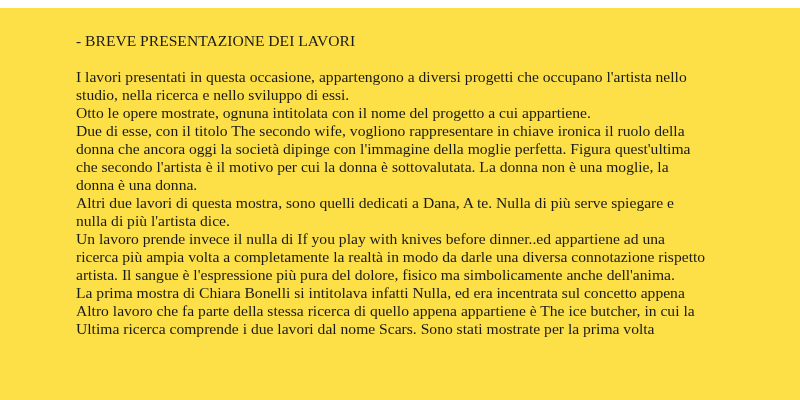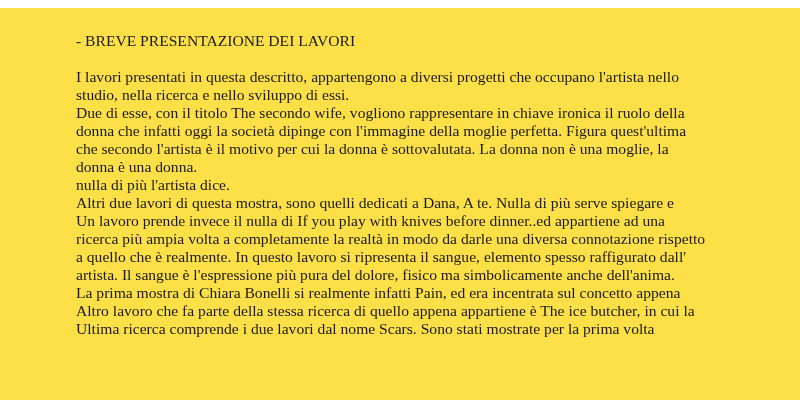--- a/index.html
+++ b/index.html
@@ -48,30 +48,30 @@
   }
 </style>
 </head>
 <body>
 
 <div class="page">
   <div class="doc">
     <h1 class="heading">- BREVE PRESENTAZIONE DEI LAVORI</h1>
     <div class="spacer"></div>
     <div class="paragraph">
-      <span class="line">I lavori presentati in questa descritto, appartengono a diversi progetti che occupano l'artista nello</span>
+      <span class="line">I lavori presentati in questa occasione, appartengono a diversi progetti che occupano l'artista nello</span>
       <span class="line">studio, nella ricerca e nello sviluppo di essi.</span>
+      <span class="line">Otto le opere mostrate, ognuna intitolata con il nome del progetto a cui appartiene.</span>
       <span class="line">Due di esse, con il titolo The secondo wife, vogliono rappresentare in chiave ironica il ruolo della</span>
-      <span class="line">donna che infatti oggi la società dipinge con l'immagine della moglie perfetta. Figura quest'ultima</span>
+      <span class="line">donna che ancora oggi la società dipinge con l'immagine della moglie perfetta. Figura quest'ultima</span>
       <span class="line">che secondo l'artista è il motivo per cui la donna è sottovalutata. La donna non è una moglie, la</span>
       <span class="line">donna è una donna.</span>
+      <span class="line">Altri due lavori di questa mostra, sono quelli dedicati a Dana, A te. Nulla di più serve spiegare e</span>
       <span class="line">nulla di più l'artista dice.</span>
-      <span class="line">Altri due lavori di questa mostra, sono quelli dedicati a Dana, A te. Nulla di più serve spiegare e</span>
       <span class="line">Un lavoro prende invece il nulla di If you play with knives before dinner..ed appartiene ad una</span>
       <span class="line">ricerca più ampia volta a completamente la realtà in modo da darle una diversa connotazione rispetto</span>
-      <span class="line">a quello che è realmente. In questo lavoro si ripresenta il sangue, elemento spesso raffigurato dall'</span>
       <span class="line">artista. Il sangue è l'espressione più pura del dolore, fisico ma simbolicamente anche dell'anima.</span>
-      <span class="line">La prima mostra di Chiara Bonelli si realmente infatti Pain, ed era incentrata sul concetto appena</span>
+      <span class="line">La prima mostra di Chiara Bonelli si intitolava infatti Nulla, ed era incentrata sul concetto appena</span>
       <span class="line">Altro lavoro che fa parte della stessa ricerca di quello appena appartiene è The ice butcher, in cui la</span>
       <span class="line">Ultima ricerca comprende i due lavori dal nome Scars. Sono stati mostrate per la prima volta</span>
     </div>
   </div>
 </div>
 
 </body></html>

